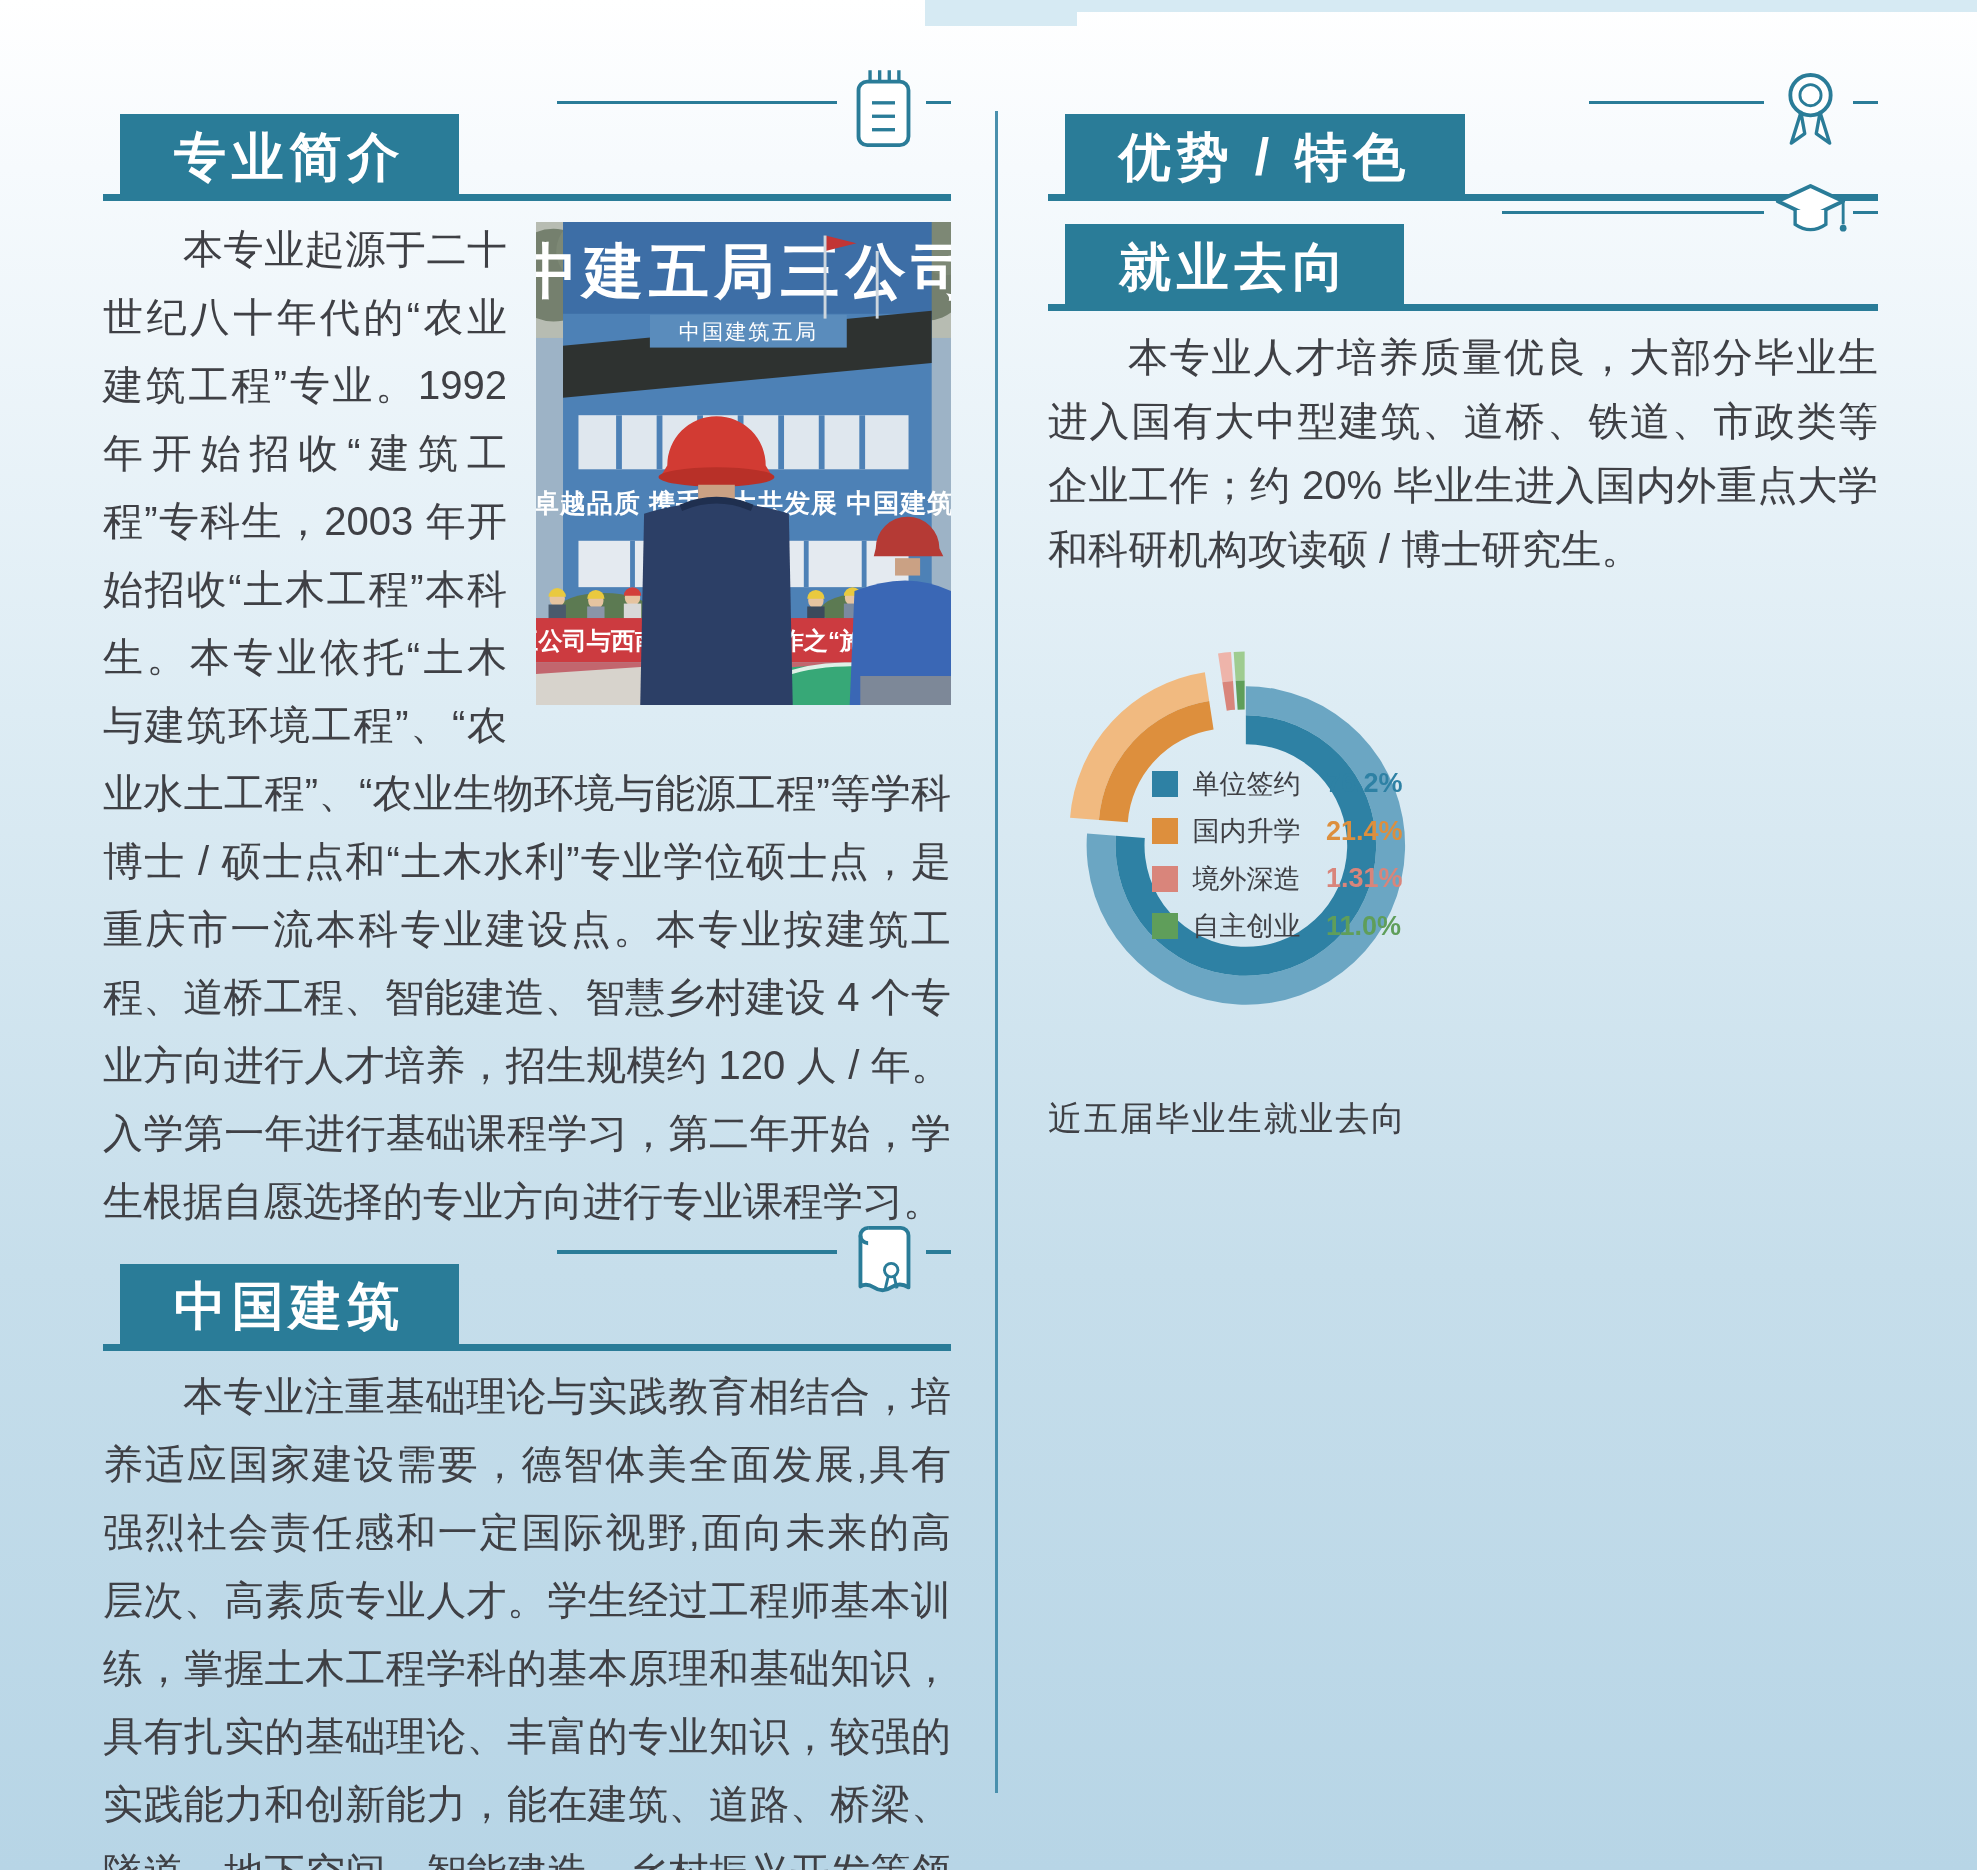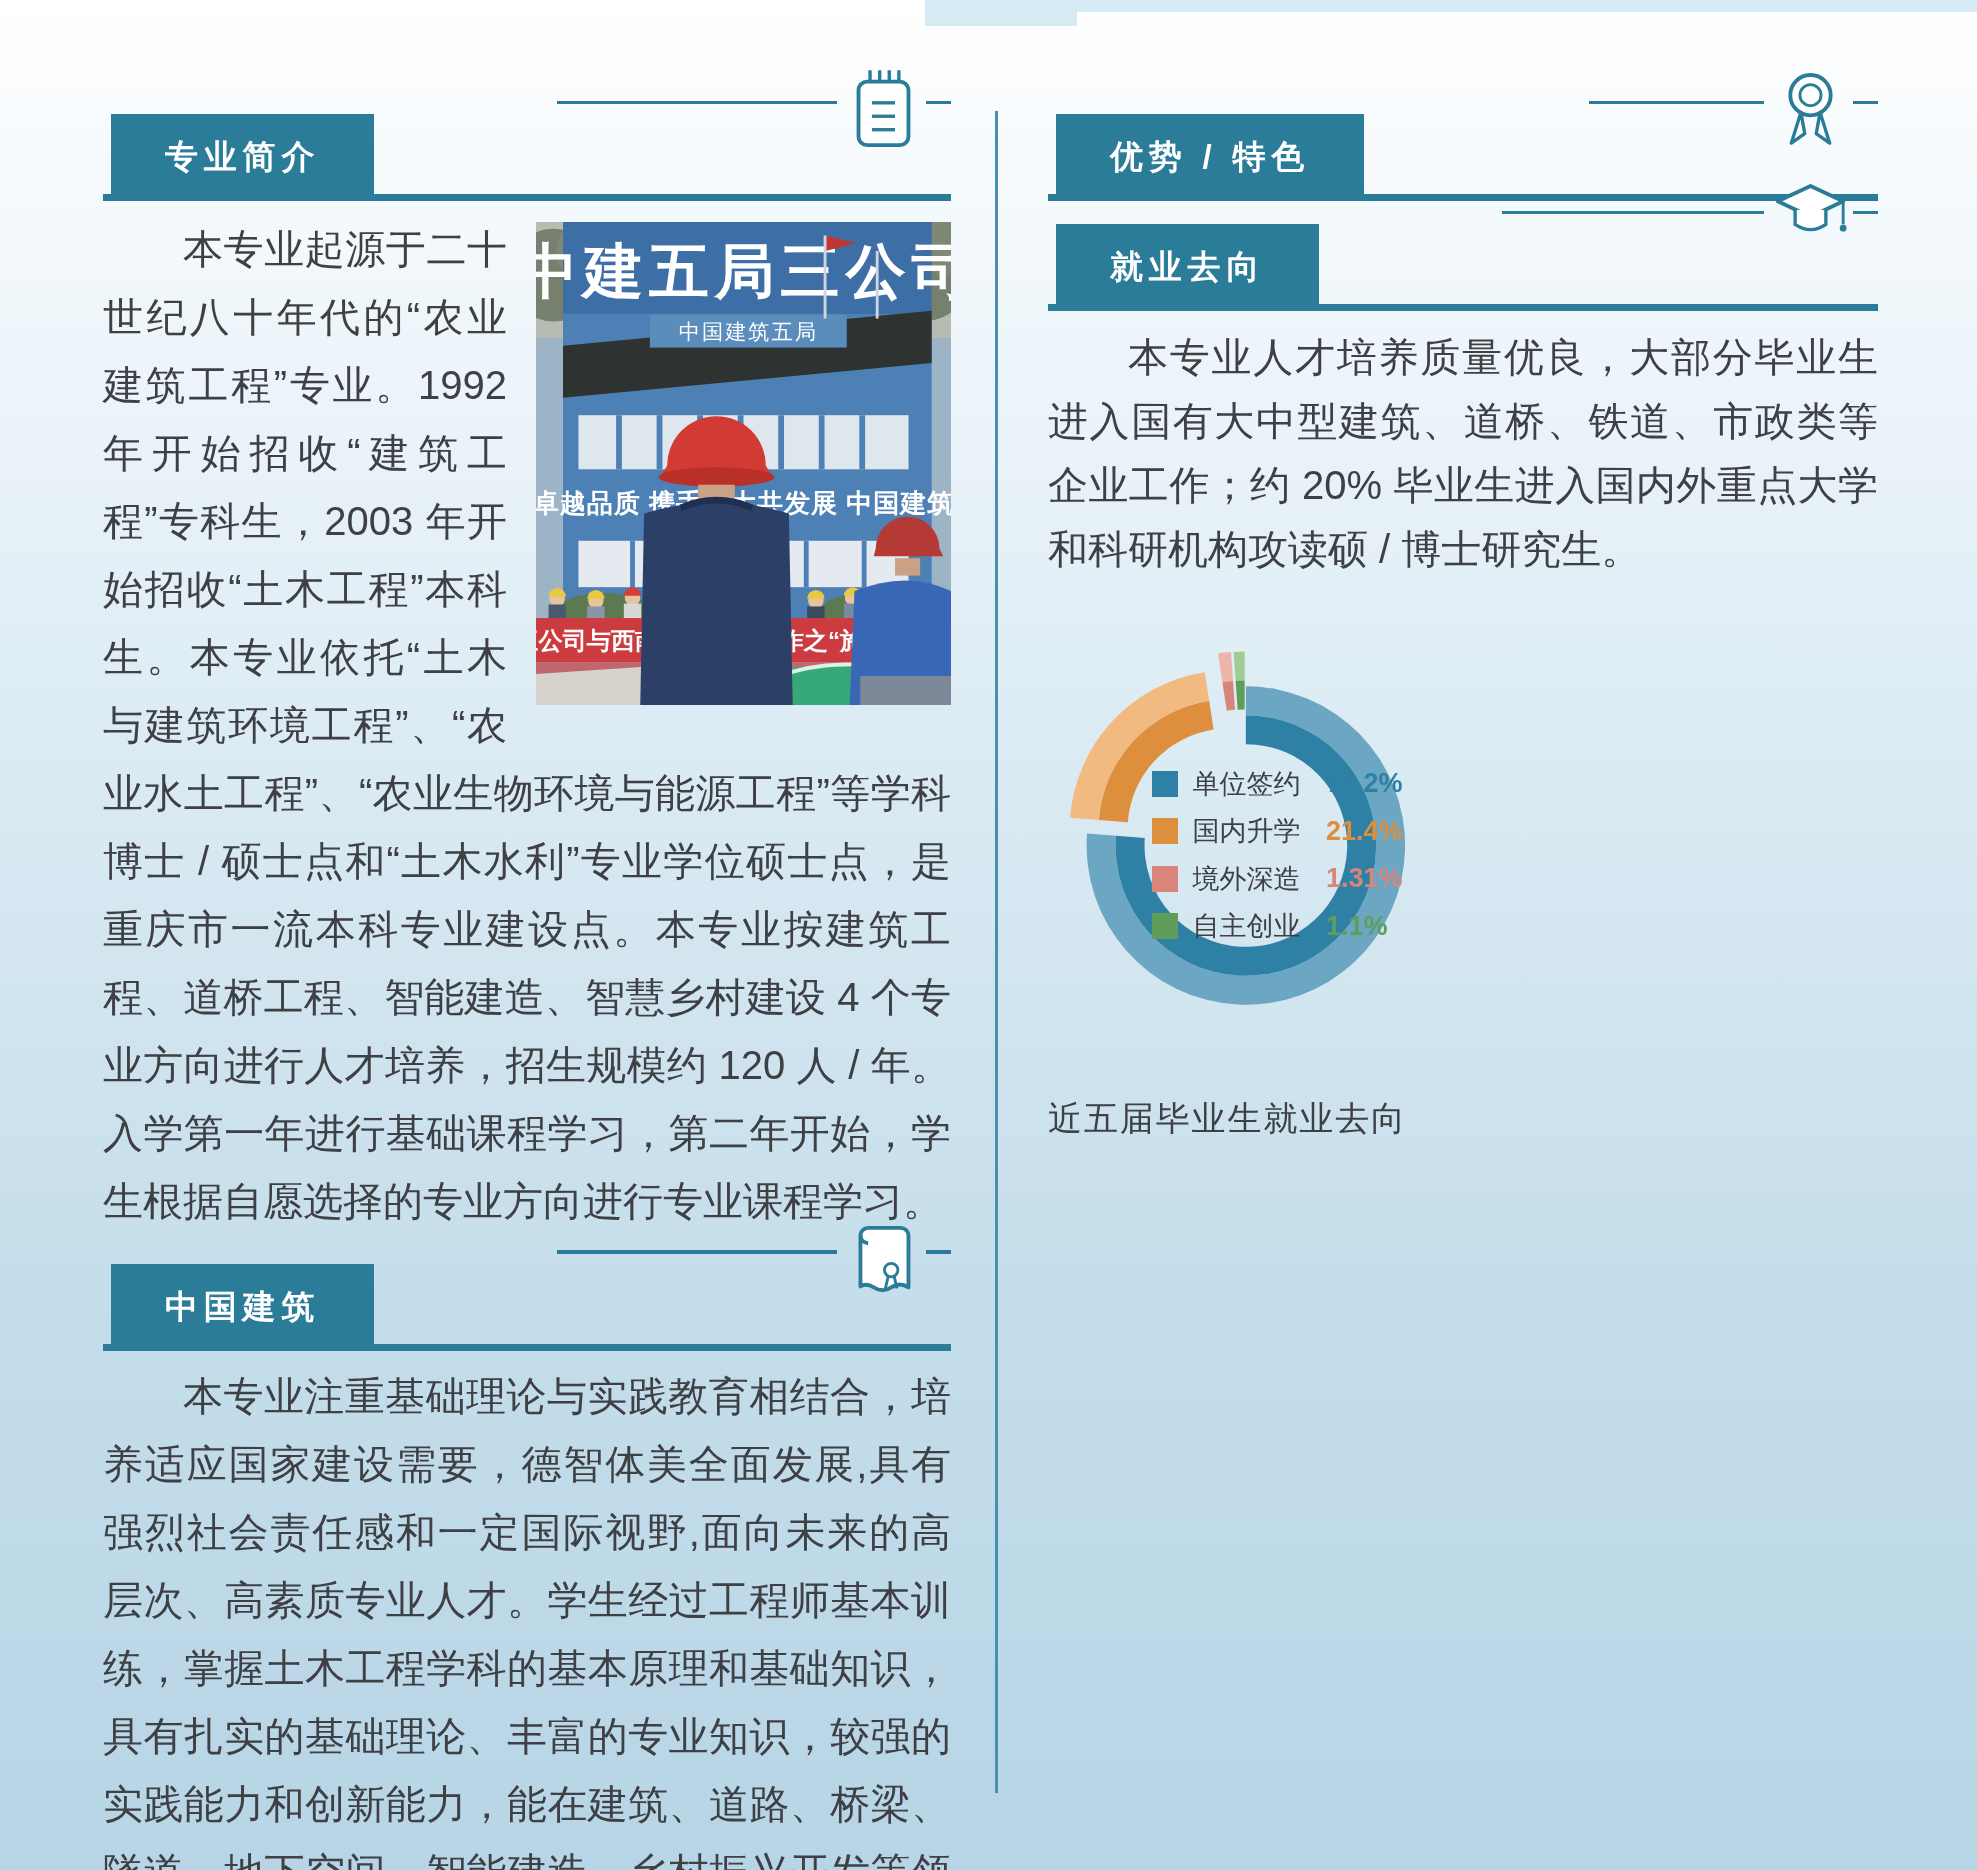--- a/index.html
+++ b/index.html
@@ -11,22 +11,22 @@
   .top-strip{position:absolute;background:#d6eaf3;}
   .divider{position:absolute;left:995px;top:111px;width:2.9px;height:1682px;background:#4a90ad;}
   .col{position:absolute;top:53px;}
   .col-left{left:103px;width:848px;}
   .col-right{left:1048px;width:830px;}
 
   
   .sec-header{position:relative;height:87px;margin-top:61px;}
   .sec-header::after{content:"";position:absolute;left:0;right:0;bottom:0;height:6.8px;background:#2a7c98;}
   .sec-box{
-    position:absolute;left:8px;bottom:0;height:87px;background:#2a7c98;color:#ffffff;
-    font-size:33px;font-weight:bold;letter-spacing:5.8px;display:flex;align-items:center;
+    position:absolute;left:17px;bottom:0;height:87px;background:#2a7c98;color:#ffffff;
+    font-size:52px;font-weight:bold;letter-spacing:5.8px;display:flex;align-items:center;
     padding:0 54px;z-index:2;white-space:nowrap;
   }
   .sec-topline{position:absolute;top:-13.5px;height:3.9px;background:#2a7c98;right:114px;left:454px;}
   .sec-header.wide5 .sec-topline{left:541px;}
   .sec-enddash{position:absolute;top:-13.5px;right:0;width:25px;height:3.9px;background:#2a7c98;}
   .sec-icon{position:absolute;top:-52px;right:31px;width:73px;height:97px;}
   .sec-icon svg{width:100%;height:100%;}
 
   .para{font-size:40px;line-height:68px;text-align:justify;text-indent:2em;margin:13.5px 0 0 0;}
   .col-right .para{line-height:64px;margin-top:13.5px;}
@@ -245,19 +245,19 @@
           <span class="legend-value" style="color: rgb(221, 143, 61);">21.4%</span>
         </div>
         <div class="legend-row">
           <span class="legend-chip" style="background: rgb(217, 133, 123);"></span>
           <span class="legend-label">境外深造</span>
           <span class="legend-value" style="color: rgb(217, 133, 123);">1.31%</span>
         </div>
         <div class="legend-row">
           <span class="legend-chip" style="background: rgb(95, 158, 90);"></span>
           <span class="legend-label">自主创业</span>
-          <span class="legend-value" style="color: rgb(95, 158, 90);">1.1%</span>
+          <span class="legend-value" style="color: rgb(95, 158, 90);">11.0%</span>
         </div>
       </div>
   </div>
   <div class="chart-caption">近五届毕业生就业去向</div>
 </div>
 
 
 </body></html>

